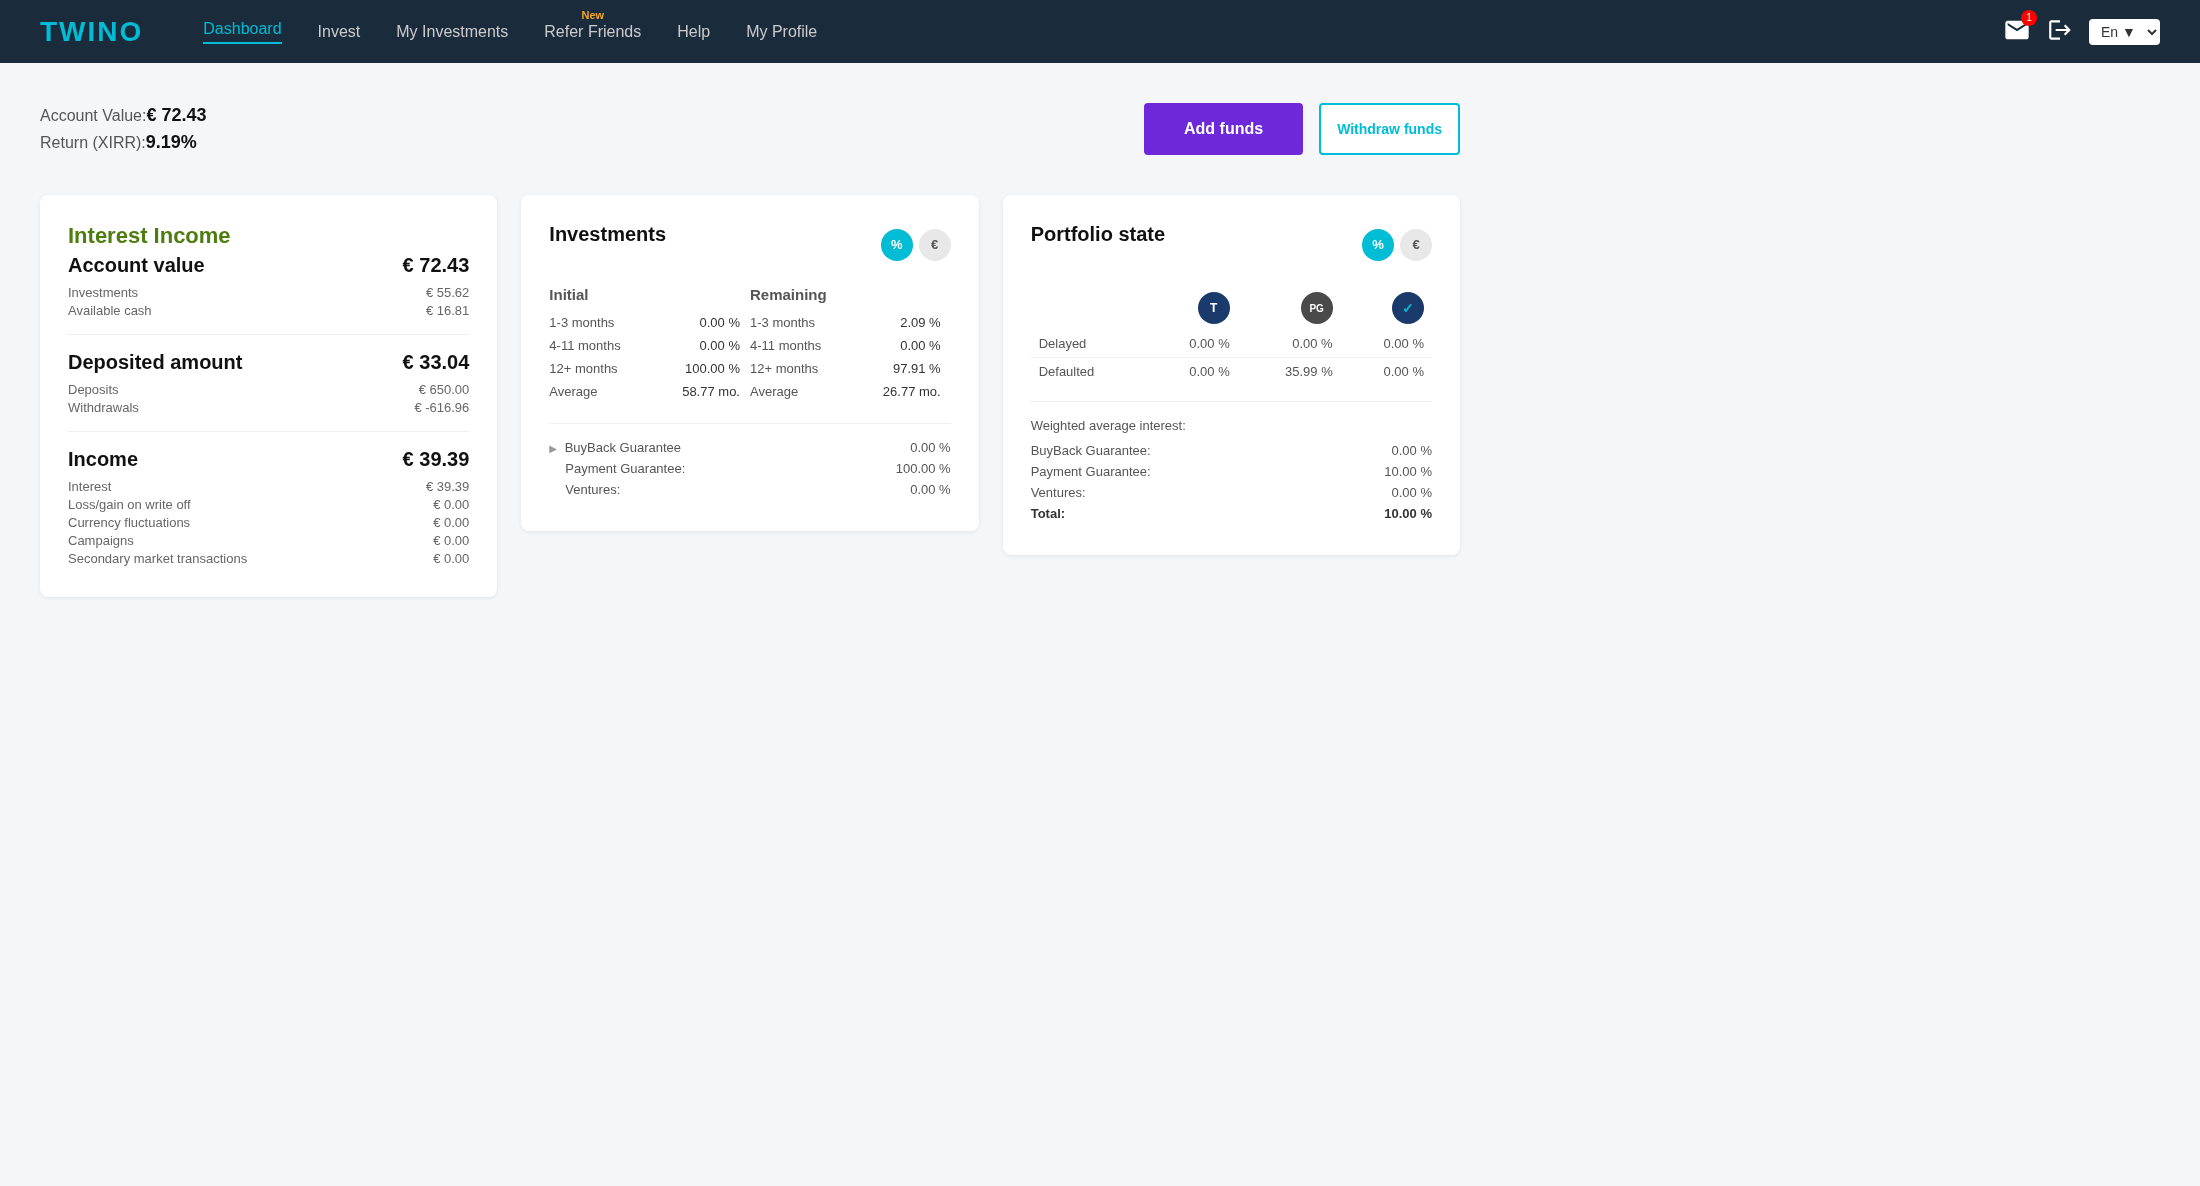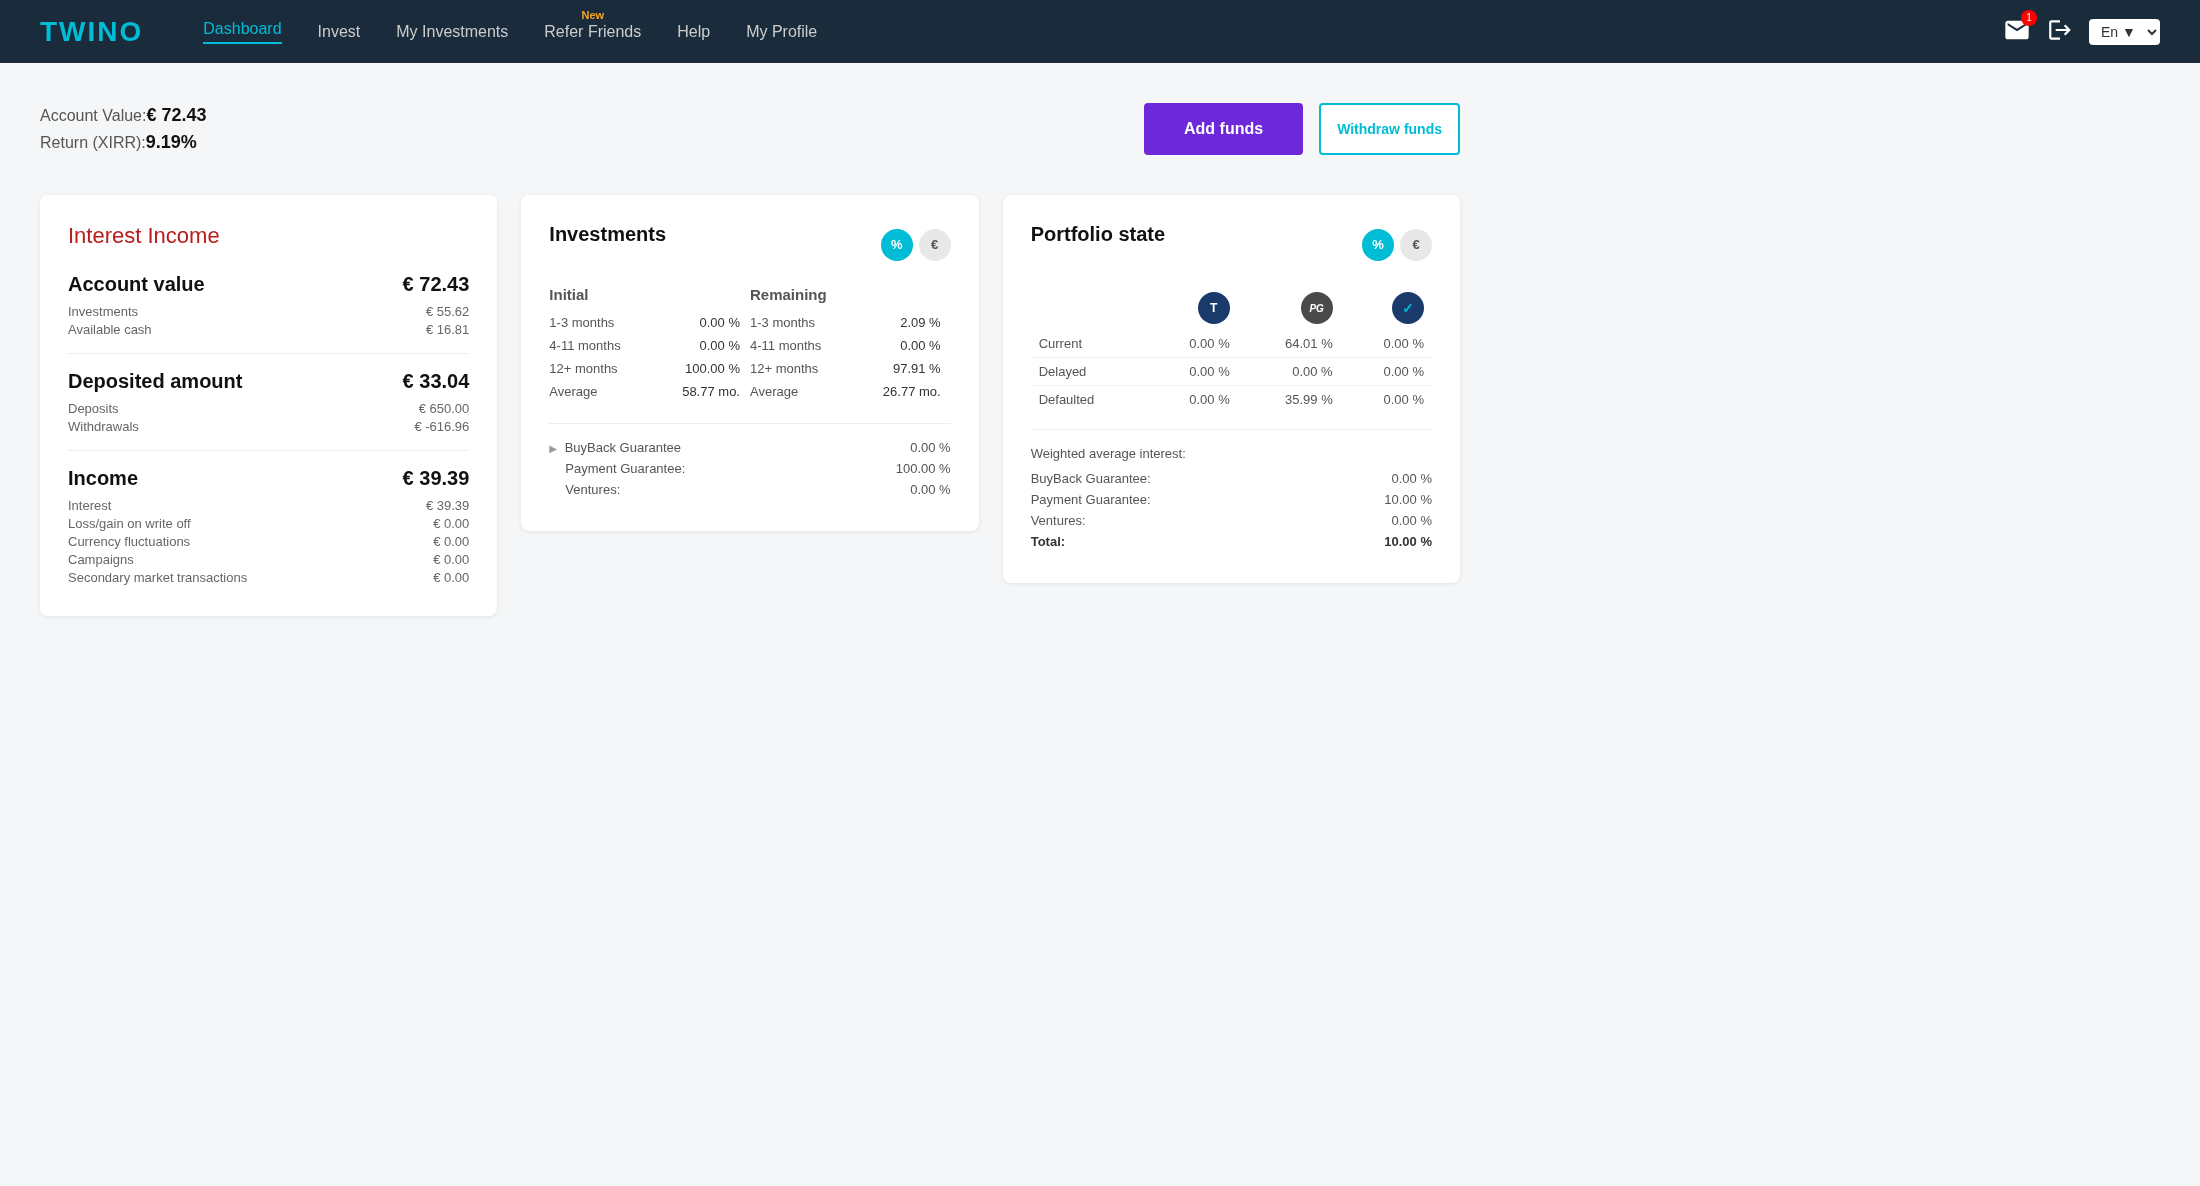--- a/index.html
+++ b/index.html
@@ -136,23 +136,23 @@
     .card h2 {
       font-size: 20px;
       font-weight: 700;
       color: #111;
       margin-bottom: 20px;
     }
 
     
     .section-title {
       font-size: 22px;
-      font-weight: 400;
-      margin-bottom: 24px;
-      color: #b91c1c;
+      font-weight: 700;
+      margin-bottom: 5px;
+      color: #4d7c0f;
     }
     .big-row {
       display: flex;
       justify-content: space-between;
       align-items: baseline;
       margin-bottom: 8px;
     }
     .big-row .label { font-size: 20px; font-weight: 700; color: #111; }
     .big-row .value { font-size: 20px; font-weight: 700; color: #111; }
     .sub-row {
@@ -449,34 +449,28 @@
       </div>
 
       <table class="portfolio-table">
         <thead>
           <tr>
             <th></th>
             <th>
               <div class="shield-icon shield-t" style="display:inline-flex; width:32px; height:32px; border-radius:50%; align-items:center; justify-content:center; background:#1a3a6b; color:white; font-size:12px; font-weight:bold;">T</div>
             </th>
             <th>
-              <div class="shield-icon shield-pg" style="display:inline-flex; width:32px; height:32px; border-radius:50%; align-items:center; justify-content:center; background:#4a4a4a; color:white; font-size:10px; font-weight:bold;font-style:italic;">PG</div>
+              <div class="shield-icon shield-pg" style="display:inline-flex; width:32px; height:32px; border-radius:50%; align-items:center; justify-content:center; background:#4a4a4a; color:white; font-size:10px; font-weight:bold;">PG</div>
             </th>
             <th>
               <div class="shield-icon shield-v" style="display:inline-flex; width:32px; height:32px; border-radius:50%; align-items:center; justify-content:center; background:#1a3a6b; color:#00bcd4; font-size:14px; font-weight:bold;">✓</div>
             </th>
           </tr>
         </thead>
         <tbody>
-          <tr>
-            <td>Current</td>
-            <td>0.00 %</td>
-            <td>64.01 %</td>
-            <td>0.00 %</td>
-          </tr>
           <tr>
             <td>Delayed</td>
             <td>0.00 %</td>
             <td>0.00 %</td>
             <td>0.00 %</td>
           </tr>
           <tr>
             <td>Defaulted</td>
             <td>0.00 %</td>
             <td>35.99 %</td>

